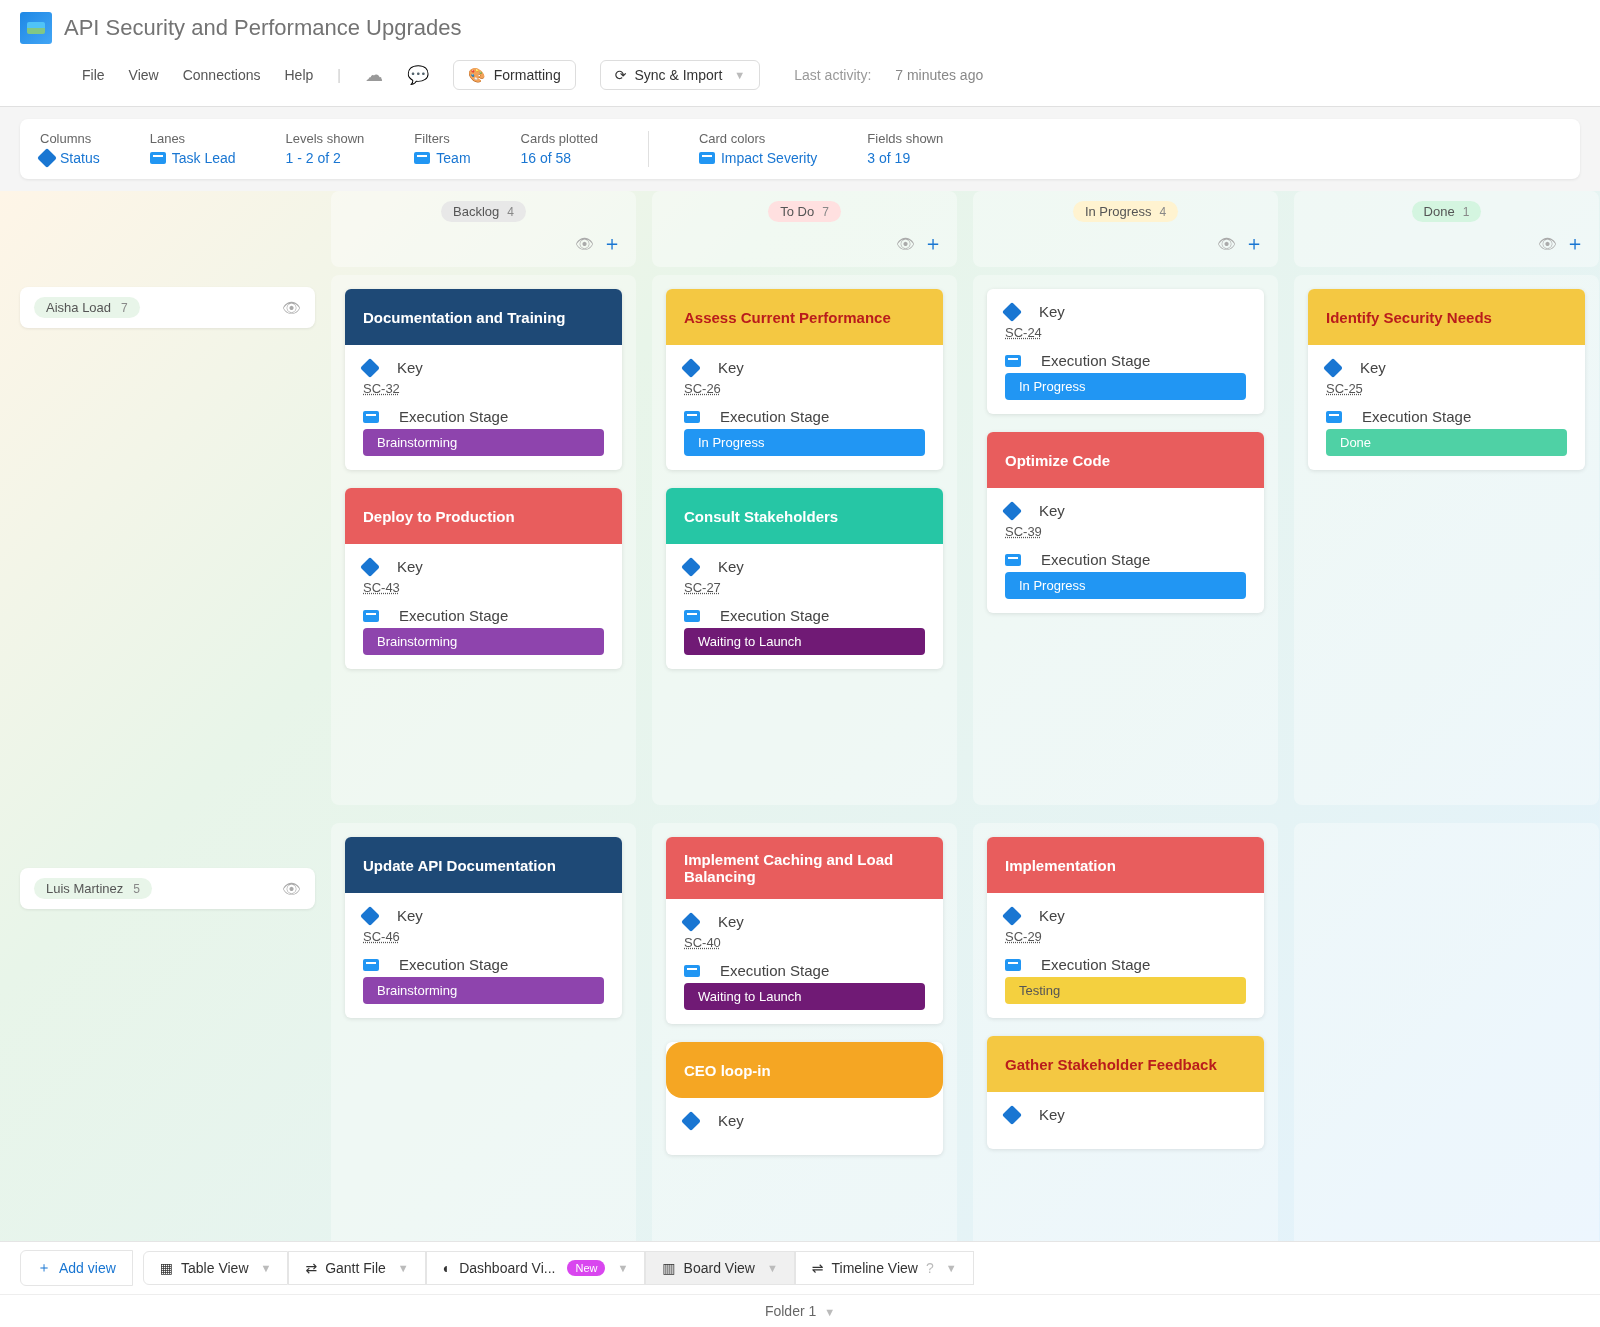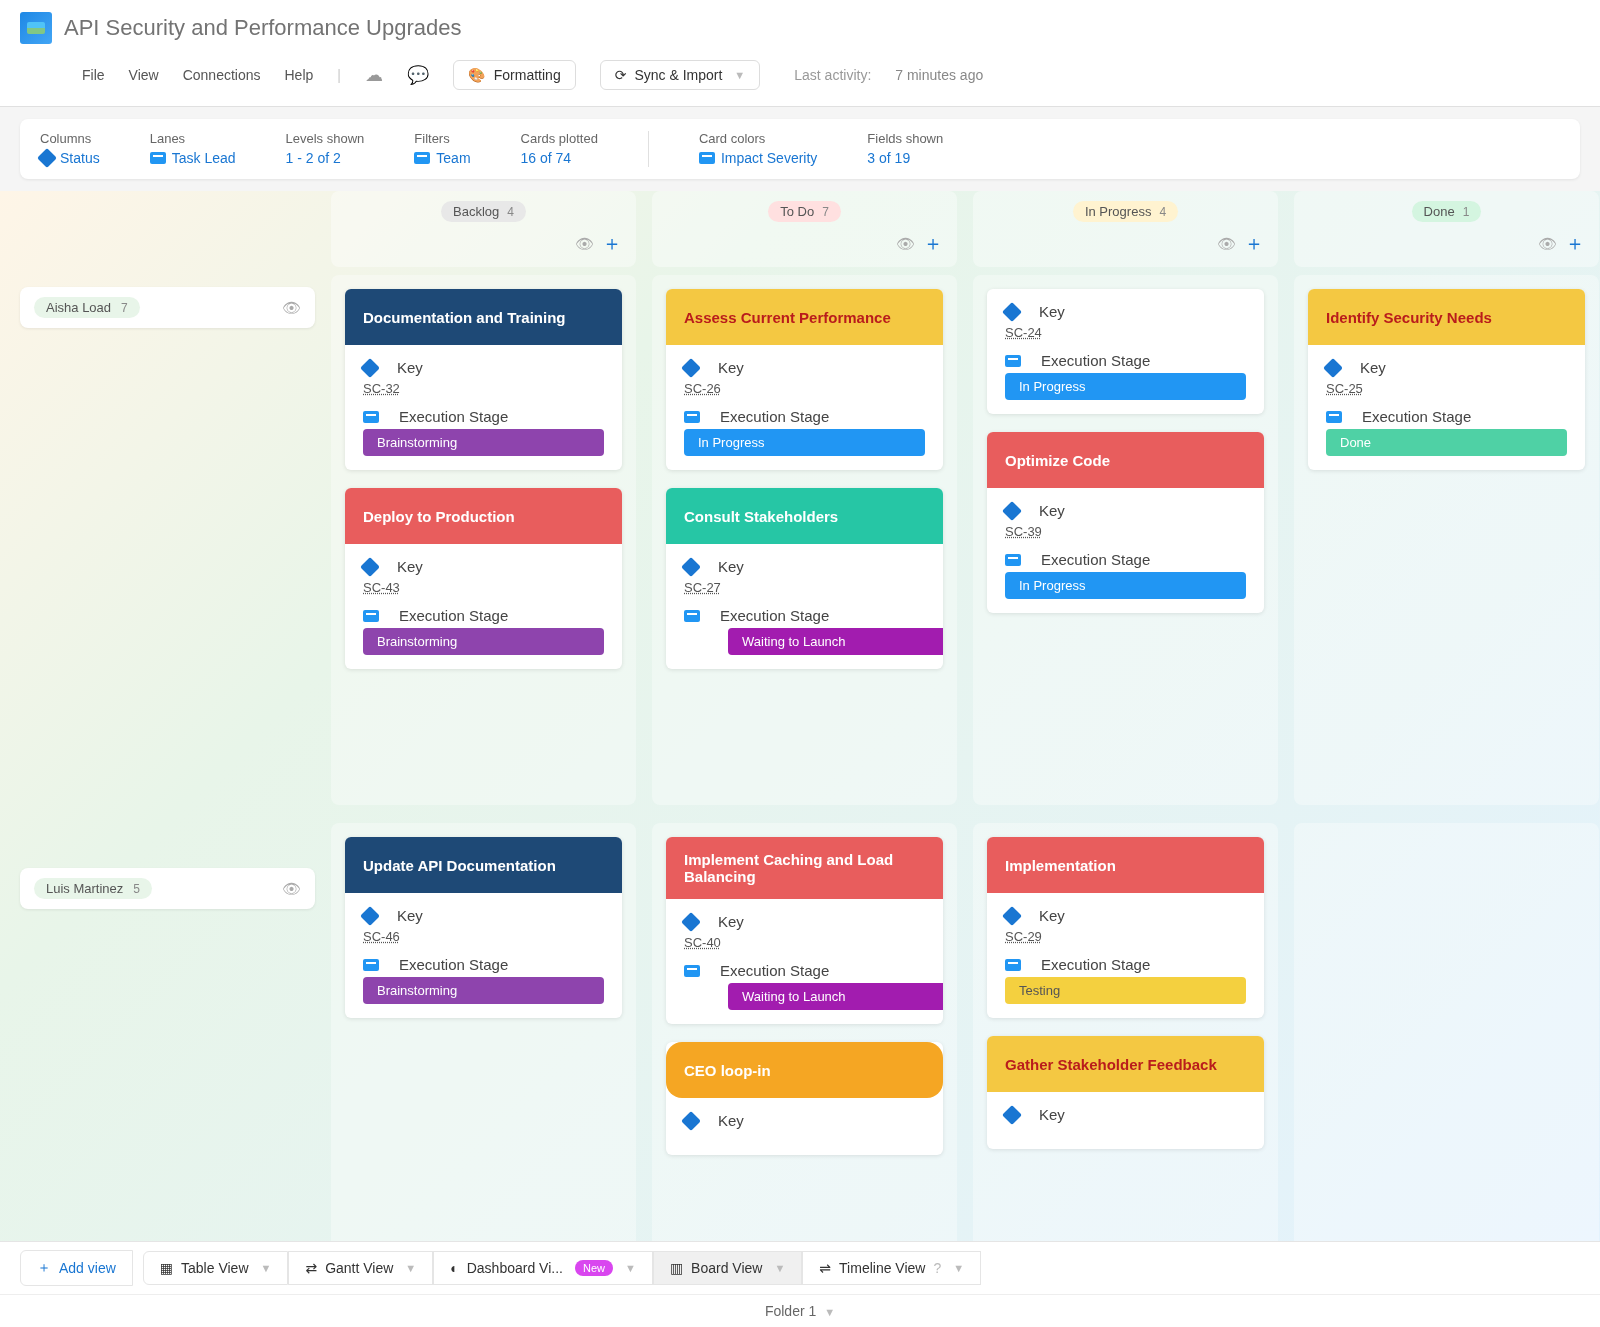--- a/index.html
+++ b/index.html
@@ -64,21 +64,21 @@
 .stage-pill { padding: 6px 14px; border-radius: 4px; color: #fff; font-size: 13px; display: inline-block; width: 100%; }
 
 .hdr-navy { background: #1e4976; }
 .hdr-yellow { background: #f4c842; color: #b91c1c; }
 .hdr-red { background: #e85d5d; }
 .hdr-teal { background: #26c6a5; }
 .hdr-orange { background: #f5a623; border-radius: 16px; }
 
 .stage-purple { background: #8e44ad; }
 .stage-blue { background: #2196f3; }
-.stage-teal { background: #a21caf; margin-left: 44px; }
+.stage-teal { background: #701a75; }
 .stage-green { background: #4fd1a5; color: #fff; }
 .stage-yellow { background: #f4d03f; color: #555; }
 
 
 .bottom-bar { position: absolute; bottom: 0; left: 0; right: 0; background: #fff; border-top: 1px solid #e5e5e5; }
 .view-tabs { display: flex; align-items: center; padding: 8px 20px; gap: 0; }
 .view-tab { display: flex; align-items: center; gap: 8px; padding: 8px 16px; border: 1px solid #e5e5e5; background: #fff; cursor: pointer; font-size: 14px; }
 .view-tab:first-child { border-radius: 6px 0 0 6px; }
 .view-tab.active { background: #f0f0f0; }
 .add-view-btn { color: #1976d2; border-radius: 6px; margin-right: 10px; }
@@ -137,21 +137,21 @@
   </div>
   <div class="filter-group">
     <span class="filter-label">Filters</span>
     <span class="filter-value">
         <span class="card-icon-small"></span>
         <span>Team</span>
       </span>
   </div>
   <div class="filter-group">
     <span class="filter-label">Cards plotted</span>
-    <span class="filter-value">16 of 74</span>
+    <span class="filter-value">16 of 58</span>
   </div>
   <div class="filter-sep"></div>
   <div class="filter-group">
     <span class="filter-label">Card colors</span>
     <span class="filter-value">
         <span class="card-icon-small"></span>
         <span>Impact Severity</span>
       </span>
   </div>
   <div class="filter-group">
@@ -477,21 +477,21 @@
     <div id="tabs-container" style="display:flex">
     <div class="view-tab ">
       <span>▦</span>
       <span>Table View</span>
 
       <span class="chev">▼</span>
     </div>
 
     <div class="view-tab ">
       <span>⇄</span>
-      <span>Gantt View</span>
+      <span>Gantt File</span>
 
       <span class="chev">▼</span>
     </div>
 
     <div class="view-tab ">
       <span>◐</span>
       <span>Dashboard Vi...</span>
       <span class="new-badge">New</span>
 
       <span class="chev">▼</span>

